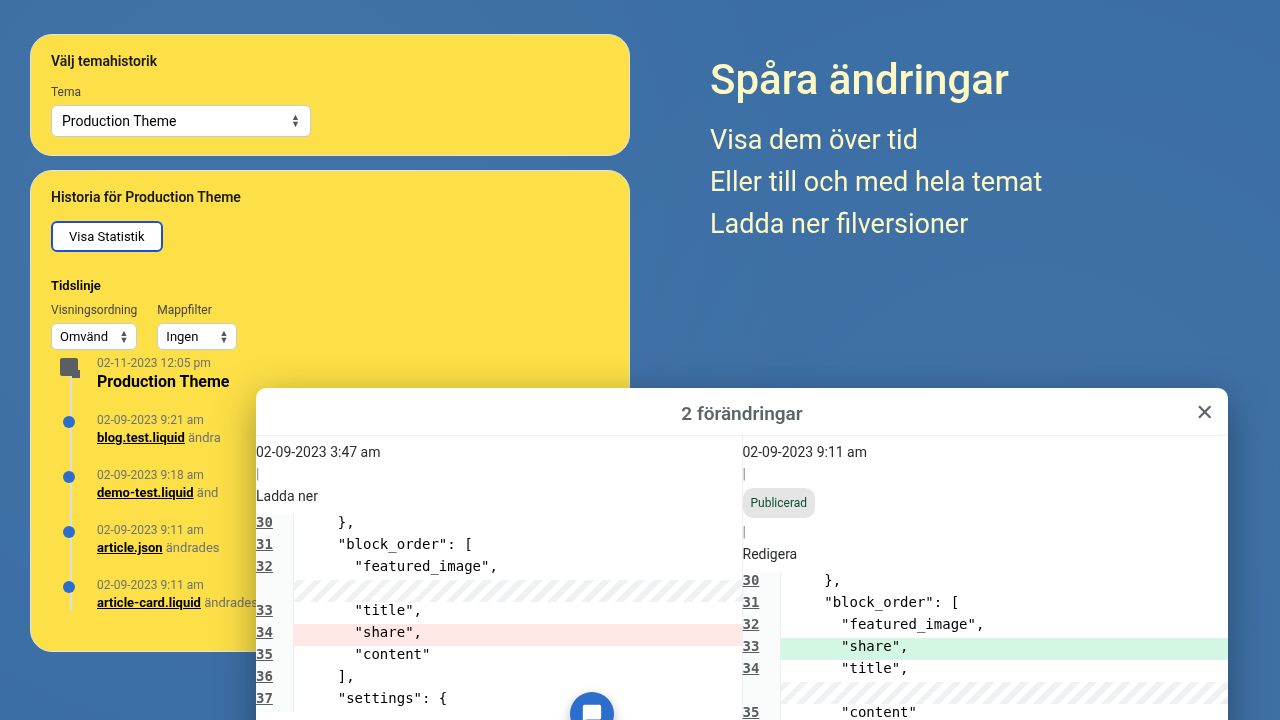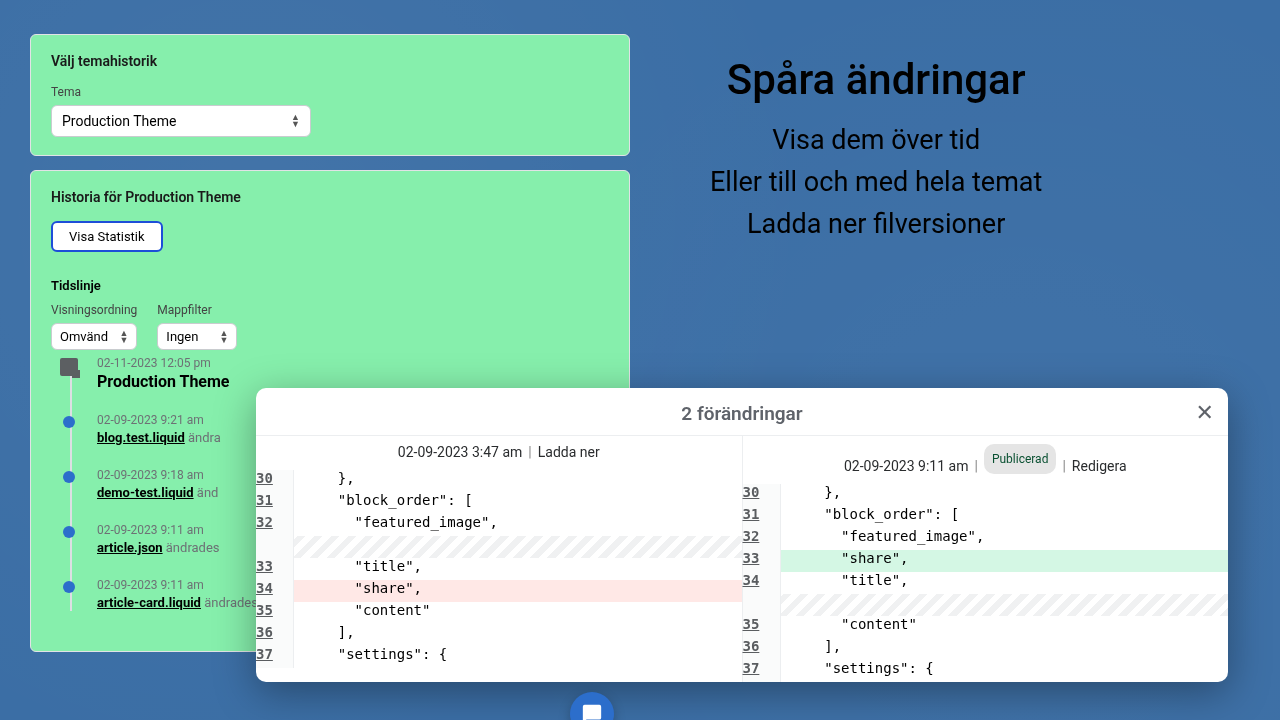--- a/index.html
+++ b/index.html
@@ -17,22 +17,22 @@
     radial-gradient(circle at 20% 30%, rgba(255,255,255,0.04) 0, transparent 50%),
     radial-gradient(circle at 80% 70%, rgba(255,255,255,0.03) 0, transparent 50%);
 }
 .panel-left {
   position: absolute;
   left: 30px; top: 34px;
   width: 600px;
   display: flex; flex-direction: column; gap: 14px;
 }
 .card {
-  background: #86efac;
-  border-radius: 6px;
+  background: #fde047;
+  border-radius: 22px;
   border: 1px solid #e1e3e6;
   padding: 18px 20px;
 }
 .section-title {
   font-size: 14px; font-weight: 600; color: #1a1a1a;
   margin-bottom: 16px;
 }
 .label-small {
   font-size: 12px; color: #444; margin-bottom: 6px; display: block;
 }
@@ -83,22 +83,21 @@
   content:""; position:absolute; right:-2px; bottom:-2px;
   width:8px; height:8px; background:#5c5f62;
 }
 .tl-date { font-size: 12px; color: #6d7175; }
 .tl-title { font-size: 16px; font-weight: 700; margin-top: 2px; }
 .tl-file { font-size: 13px; font-weight: 700; display: inline; text-decoration: underline; }
 .tl-suffix { font-size: 13px; color: #6d7175; }
 
 .promo {
   position: absolute; left: 710px; top: 55px;
-  color: #000000;
-  text-align: center;
+  color: #fef9c3;
 }
 .promo-h1 { font-size: 42px; font-weight: 500; margin-bottom: 20px; }
 .promo-line { font-size: 27px; font-weight: 400; margin-bottom: 10px; }
 
 .diff-modal {
   position: absolute;
   left: 256px; top: 388px;
   width: 972px;
   background: #fff;
   border-radius: 10px;
@@ -112,23 +111,23 @@
 }
 .diff-title { font-size: 19px; font-weight: 600; color: #5f636a; }
 .diff-close {
   position: absolute; right: 14px; top: 12px;
   font-size: 22px; color: #5f636a; cursor: pointer;
 }
 .diff-cols { display: flex; }
 .diff-col { flex: 1; border-top: 1px solid #eceef0; }
 .diff-col:first-child { border-right: 1px solid #eceef0; }
 .diff-col-head {
-  display: flex; justify-content: center; align-items: flex-end;
+  display: flex; justify-content: center; align-items: flex-start;
   gap: 6px; padding: 8px 0 10px;
-  font-size: 14px; color: #2a2c2e;
+  font-size: 14px; color: #2a2c2e; flex-direction: column;
 }
 .diff-link { cursor: pointer; }
 .diff-sep { color: #888; }
 .badge-pub {
   background: #e5e5e5; color: #0a5132;
   padding: 8px 8px; border-radius: 10px; font-size: 12px;
 }
 .code-area { font-family: ui-monospace, "SFMono-Regular", Menlo, monospace; font-size: 14px; }
 .code-row {
   display: flex; align-items: stretch; min-height: 22px;

